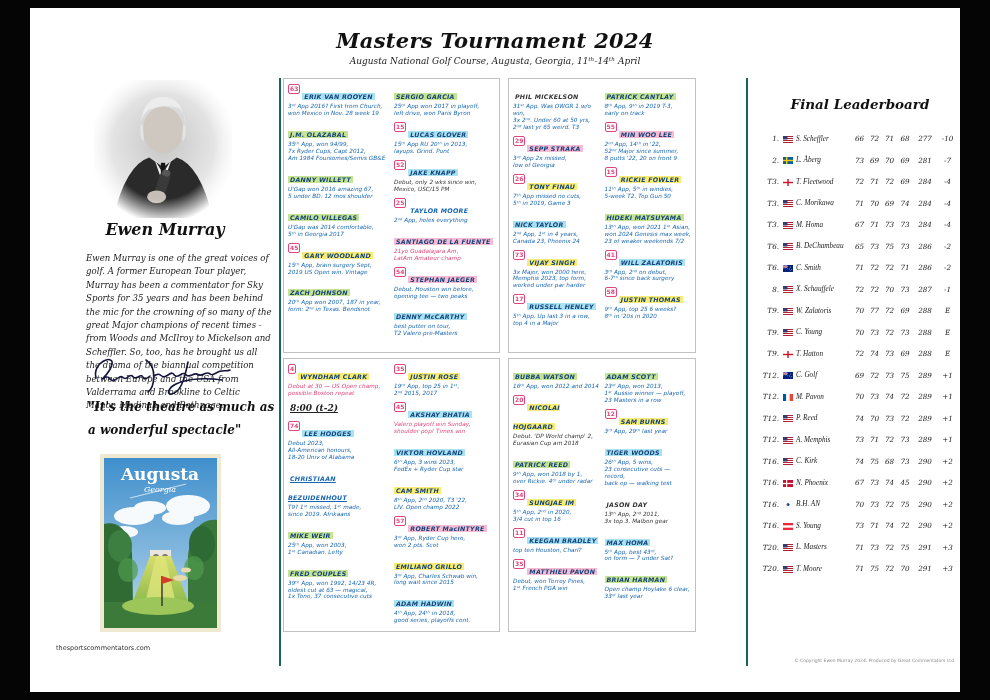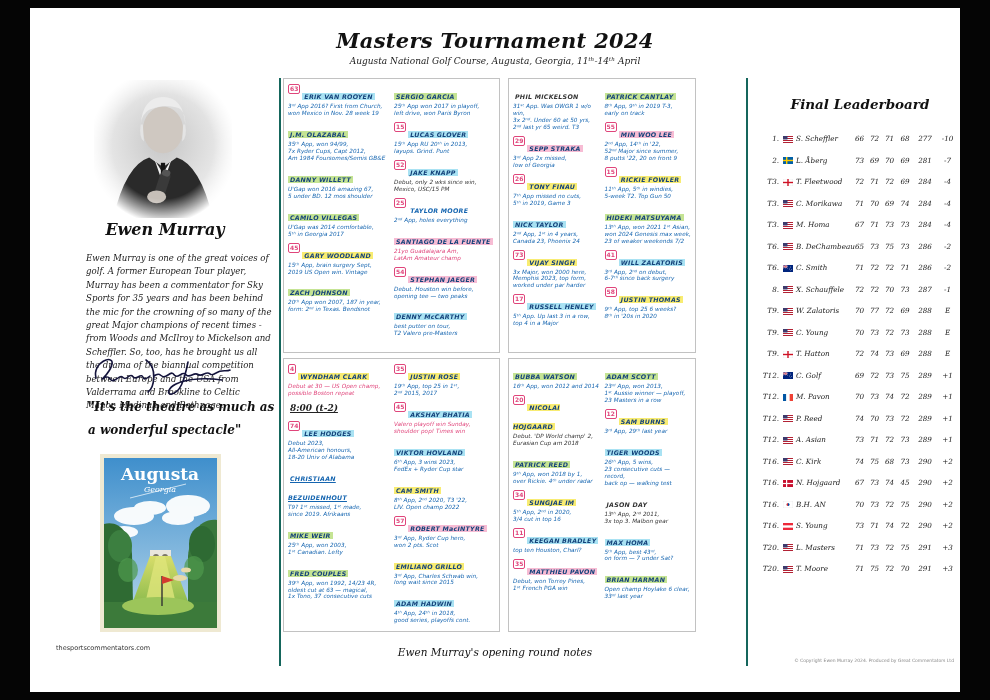--- a/index.html
+++ b/index.html
@@ -47,21 +47,21 @@
 
   
   .lb-title{position:absolute;left:732px;top:88px;width:196px;text-align:center;
             font-size:13.5px;font-style:italic;font-weight:bold;color:#111;}
   #lb{position:absolute;left:732px;top:120px;width:196px;font-style:italic;color:#1a1a1a;}
   .lb-row{position:relative;display:grid;grid-template-columns:19px 13px 58px 15px 15px 15px 16px 24px 21px;
           align-items:center;height:21.5px;font-size:7.2px;}
   .lb-head{height:16px;font-weight:bold;}
   .lb-headbox{position:absolute;left:86px;right:-2px;top:0px;bottom:1px;border:1px solid #666;}
   .c-rank{text-align:right;padding-right:2px;}
-  .c-name{text-align:left;padding-left:2px;white-space:nowrap;}
+  .c-name{text-align:left;padding-left:2px;white-space:nowrap;font-family:Liberation Serif, serif;}
   .c-num{text-align:center;}
   .flag{display:inline-block;width:10px;height:7px;vertical-align:middle;}
   .flag svg{display:block;}
 
   
   .foot-c{position:absolute;left:0;top:638px;width:930px;text-align:center;
           font-size:10.5px;font-style:italic;color:#111;}
   .foot-r{position:absolute;right:6px;top:650px;font-family:"DejaVu Sans",sans-serif;
           font-size:4.5px;color:#8a8a8a;}
 </style>
@@ -489,21 +489,21 @@
           <span class="c-num"><span class="flag"><svg width="10" height="7" viewBox="0 0 10 7">
                 <rect width="10" height="7" fill="#fff"></rect>
                 <g fill="#b22234">
                   <rect y="0" width="10" height="1"></rect>
                   <rect y="2" width="10" height="1"></rect>
                   <rect y="4" width="10" height="1"></rect>
                   <rect y="6" width="10" height="1"></rect>
                 </g>
                 <rect width="4.5" height="3.5" fill="#3c3b6e"></rect>
               </svg></span></span>
-          <span class="c-name">A. Asian</span>
+          <span class="c-name">A. Memphis</span>
           <span class="c-num">73</span>
           <span class="c-num">71</span>
           <span class="c-num">72</span>
           <span class="c-num">73</span>
           <span class="c-num">289</span>
           <span class="c-num">+1</span>
         </div>
         <div class="lb-row">
           <span class="c-rank">T16.</span>
           <span class="c-num"><span class="flag"><svg width="10" height="7" viewBox="0 0 10 7">
@@ -524,21 +524,21 @@
           <span class="c-num">290</span>
           <span class="c-num">+2</span>
         </div>
         <div class="lb-row">
           <span class="c-rank">T16.</span>
           <span class="c-num"><span class="flag"><svg width="10" height="7" viewBox="0 0 10 7">
                 <rect width="10" height="7" fill="#c8102e"></rect>
                 <rect x="3" width="1.2" height="7" fill="#fff"></rect>
                 <rect y="2.9" width="10" height="1.2" fill="#fff"></rect>
               </svg></span></span>
-          <span class="c-name">N. Hojgaard</span>
+          <span class="c-name">N. Phoenix</span>
           <span class="c-num">67</span>
           <span class="c-num">73</span>
           <span class="c-num">74</span>
           <span class="c-num">45</span>
           <span class="c-num">290</span>
           <span class="c-num">+2</span>
         </div>
         <div class="lb-row">
           <span class="c-rank">T16.</span>
           <span class="c-num"><span class="flag"><svg width="10" height="7" viewBox="0 0 10 7">
@@ -603,16 +603,15 @@
           <span class="c-name">T. Moore</span>
           <span class="c-num">71</span>
           <span class="c-num">75</span>
           <span class="c-num">72</span>
           <span class="c-num">70</span>
           <span class="c-num">291</span>
           <span class="c-num">+3</span>
         </div>
       </div>
 
-    <div class="foot-c">Ewen Murray's opening round notes</div>
     <div class="foot-r">© Copyright Ewen Murray 2024. Produced by Great Commentators Ltd</div>
   </div>
 </div>
 
 </body></html>

